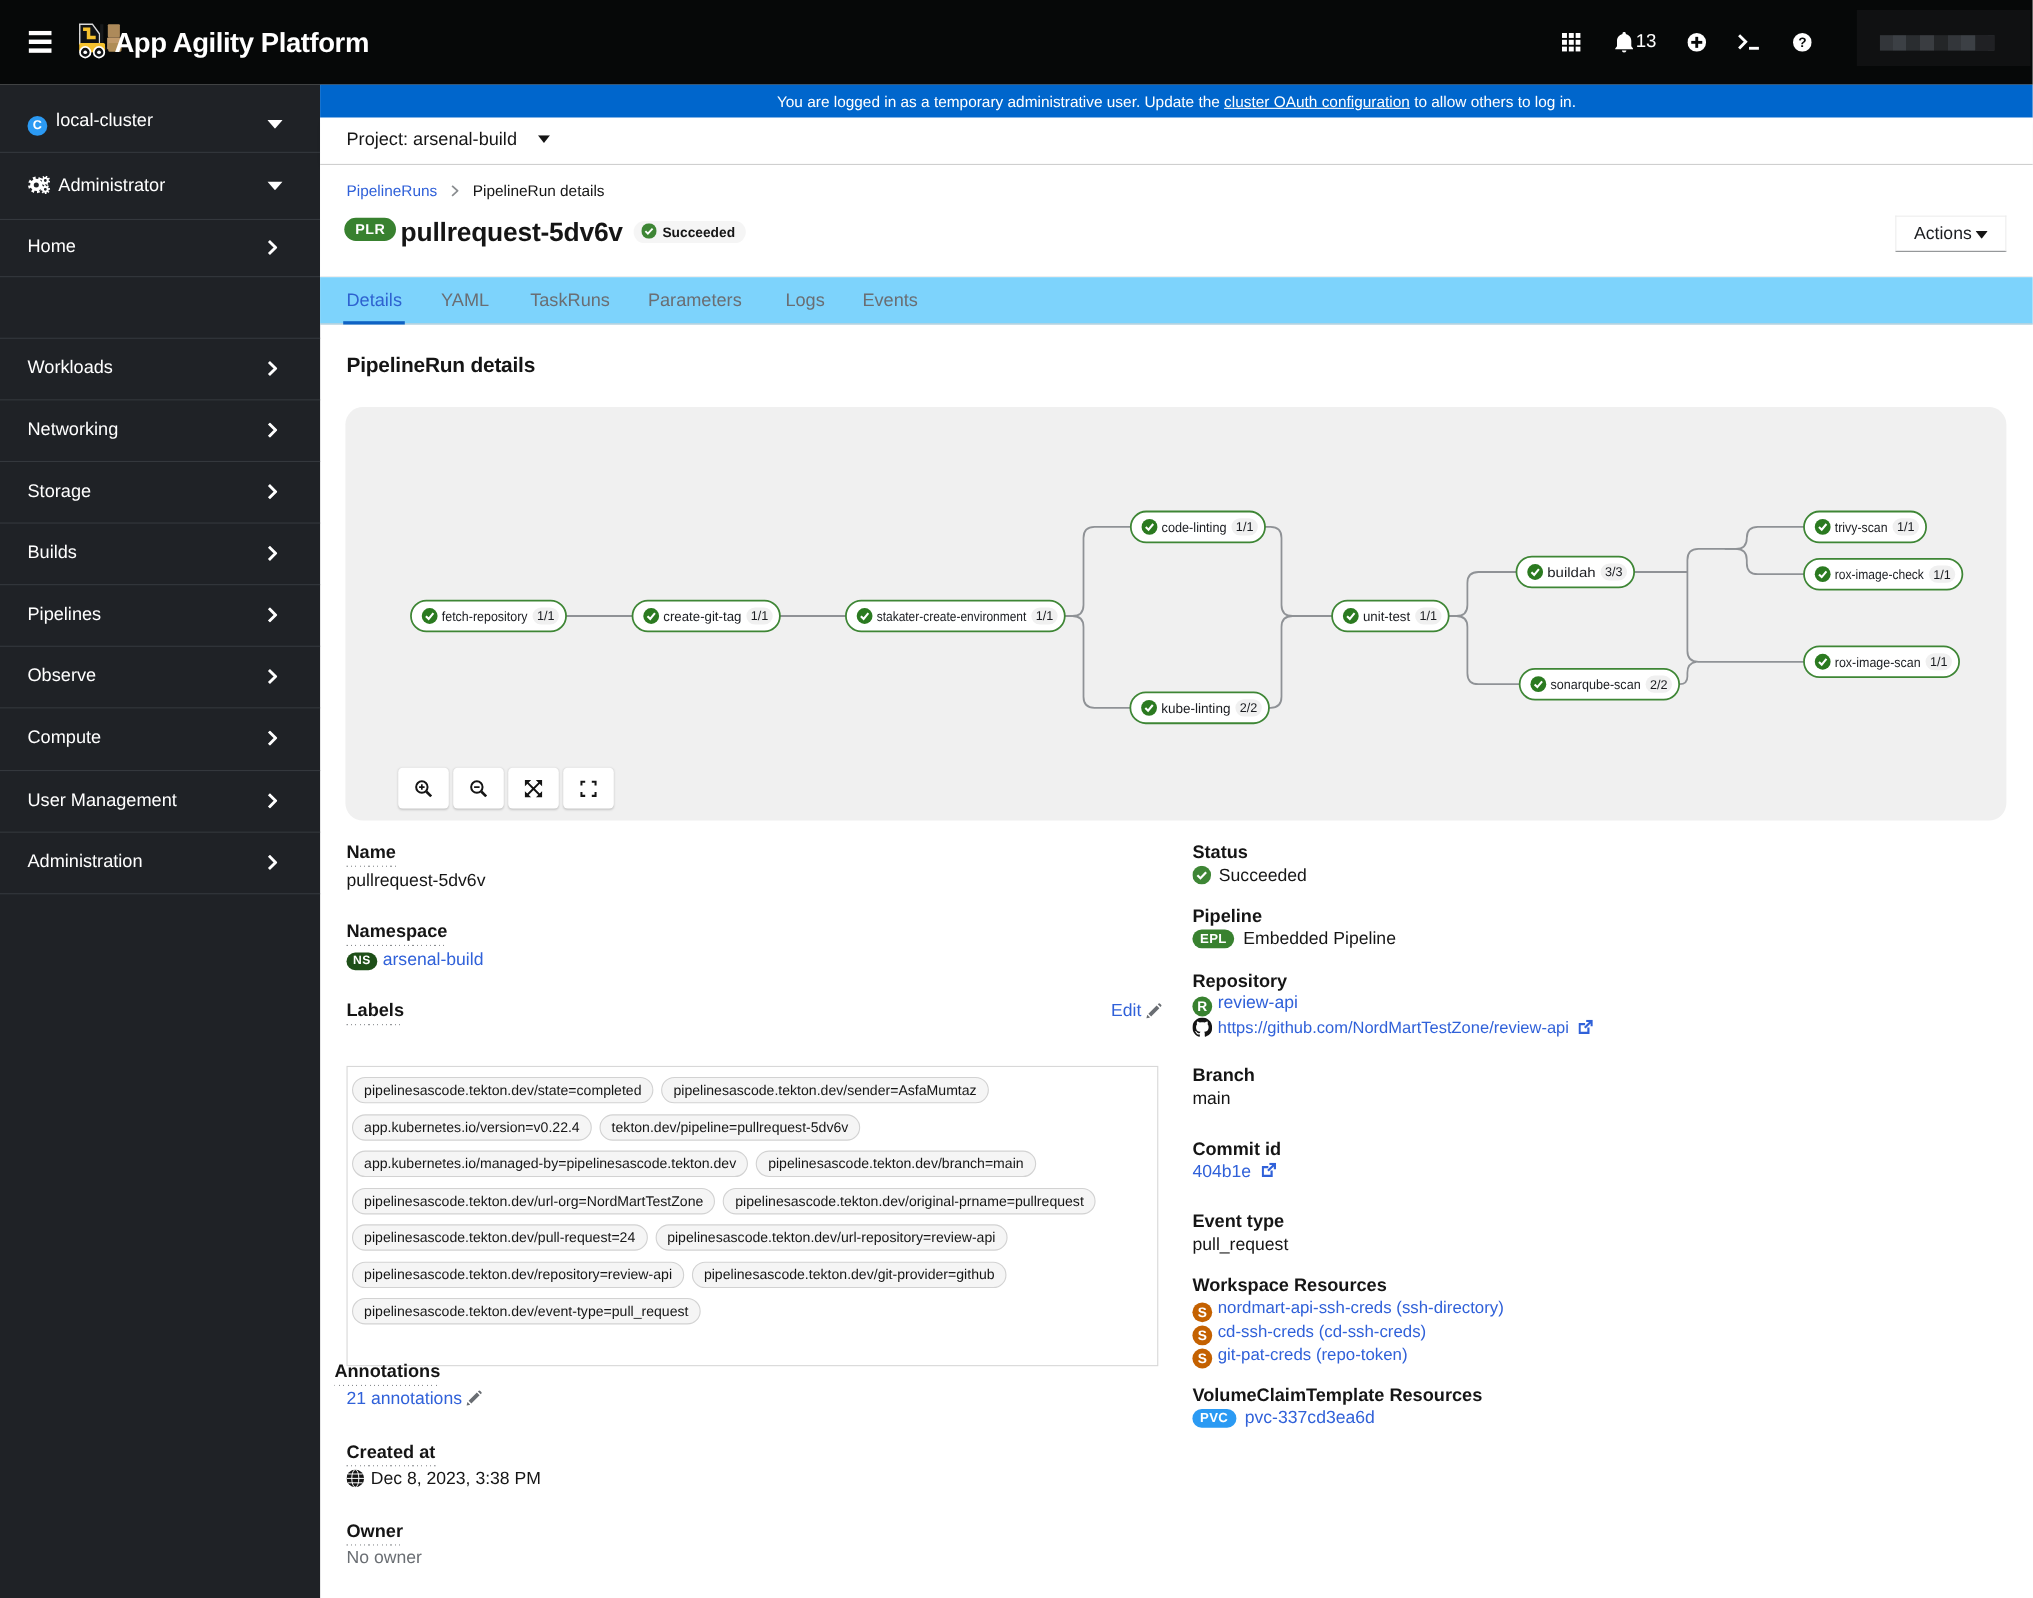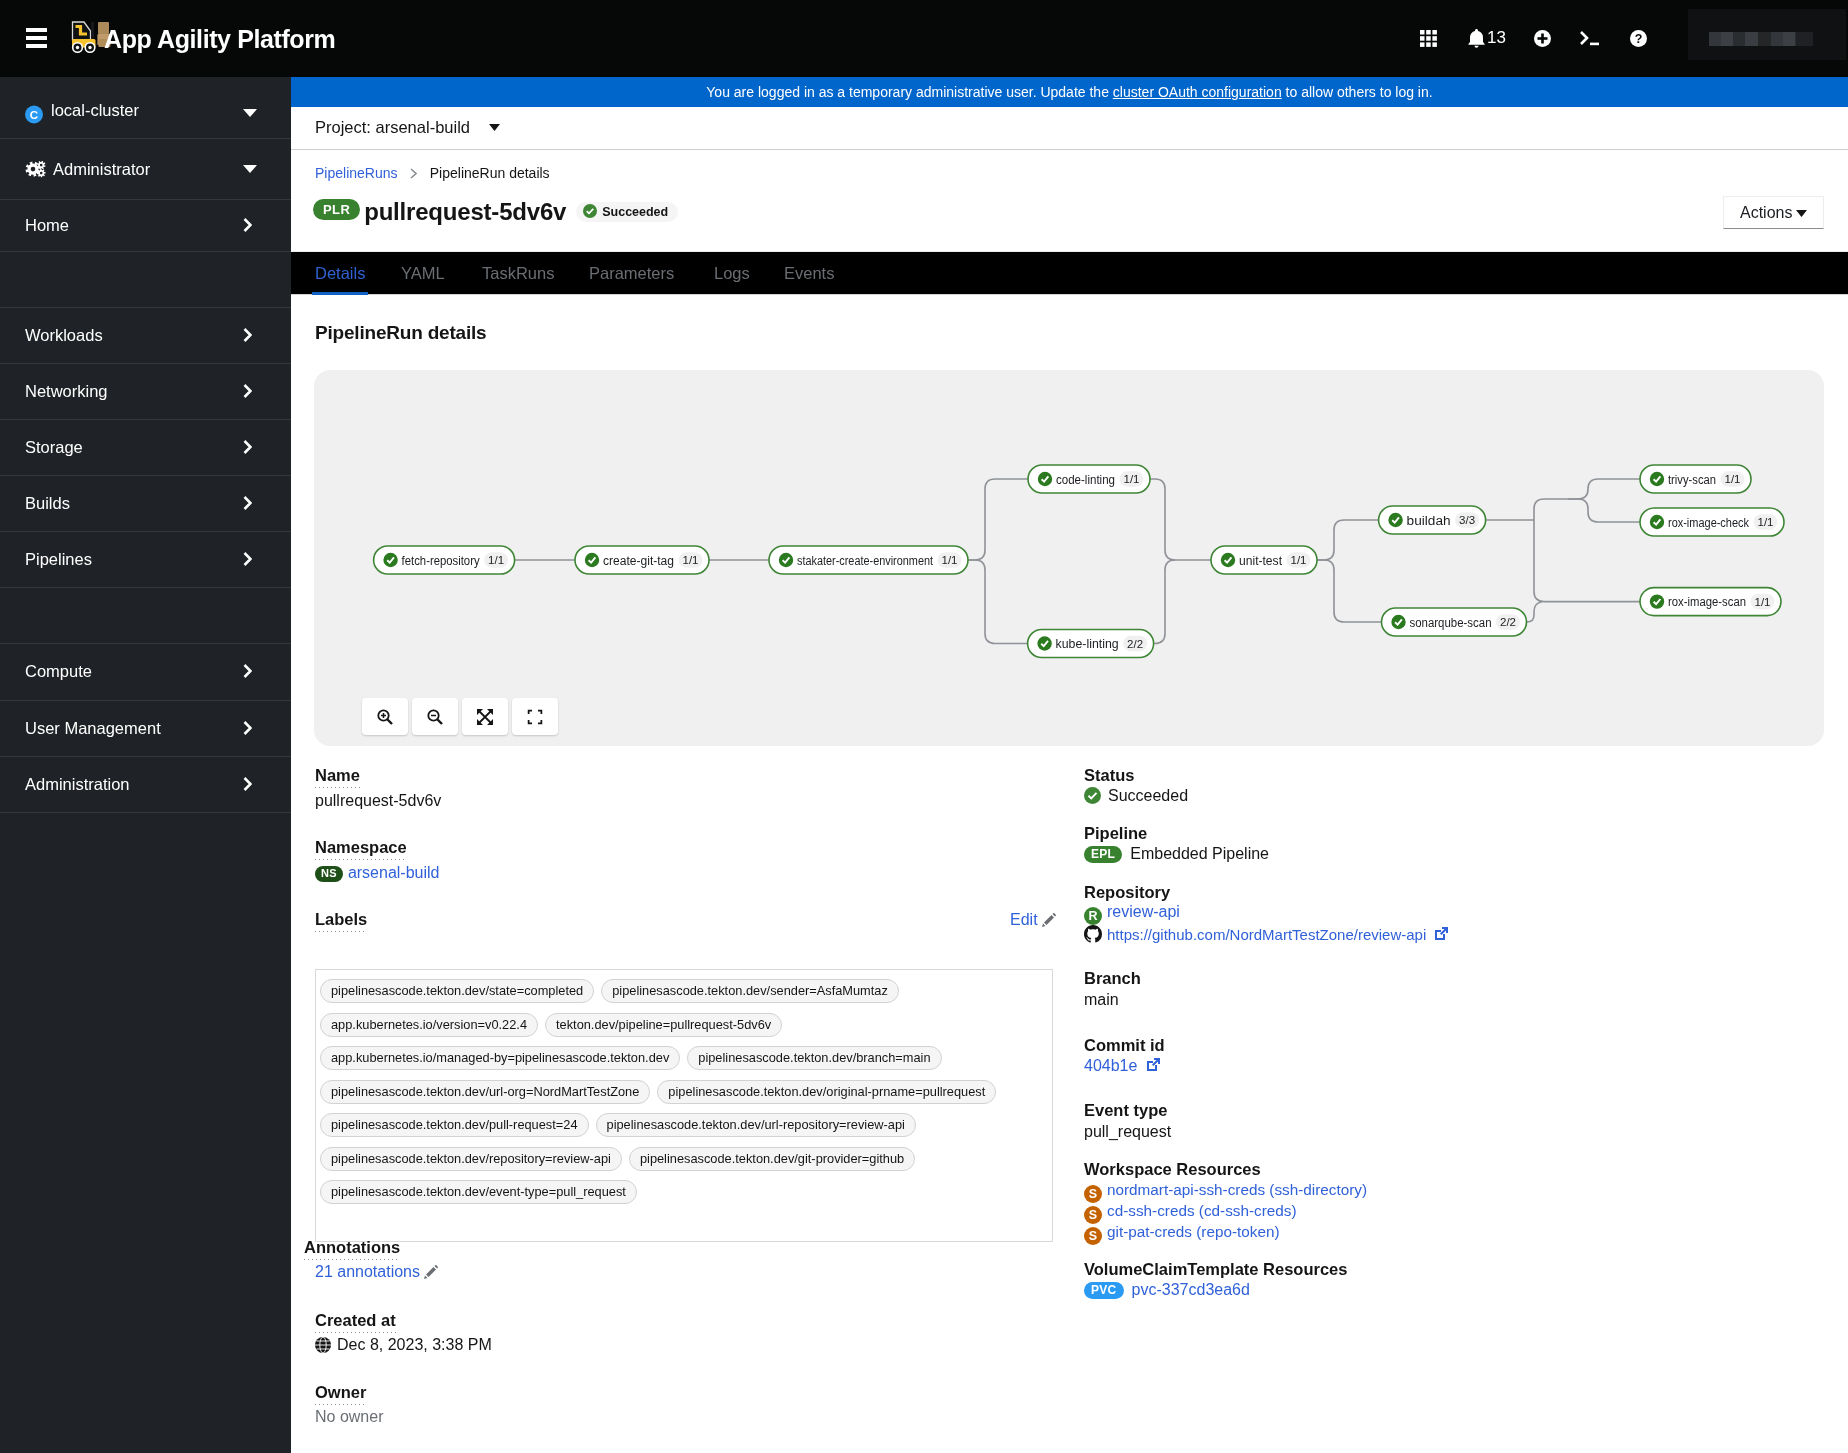--- a/index.html
+++ b/index.html
@@ -32,21 +32,21 @@
 .crumb a { color:#3061d9; text-decoration:none; }
 .crumb .sep { color:#8a8d90; margin:0 9px; font-size:13px; }
 .titlerow { position:absolute; left:22px; top:48px; }
 .badge-plr { display:inline-block; background:#38812f; color:#fff; font-size:13px; font-weight:700; border-radius:11px; padding:3px 10px 3px; vertical-align:6px; letter-spacing:0.4px; }
 .title { display:inline-block; font-size:24px; font-weight:700; color:#151515; margin-left:4px; letter-spacing:-0.2px;}
 .badge-succ { display:inline-block; background:#f5f5f5; border-radius:11px; padding:2px 10px 3px 7px; font-size:12.5px; font-weight:700; color:#151515; margin-left:10px; vertical-align:4px; }
 .badge-succ svg { vertical-align:-2px; margin-right:5px; }
 .actions { position:absolute; left:1432px; top:46px; width:101px; height:33px; background:#fff; border:1px solid #ededed; border-bottom-color:#8a8d90; font-size:16px; color:#1b1d21; line-height:31px; padding-left:16px; }
 
 
-.tabs { left:291px; top:252px; width:1557px; height:43px; background:#000000; border-bottom:1px solid #d2d2d2; }
+.tabs { left:291px; top:252px; width:1557px; height:43px; background:#7dd3fc; border-bottom:1px solid #d2d2d2; }
 .tab { position:absolute; top:0; height:42px; line-height:42px; font-size:16.5px; color:#6a6e73; }
 .tab.active { color:#2e62d0; border-bottom:3px solid #0f62c4; height:43px; padding:0 3px; margin-left:-3px; }
 
 
 .h2 { left:315px; top:322px; font-size:19px; font-weight:700; color:#151515; letter-spacing:-0.2px; }
 .graphbox { left:314px; top:370px; width:1510px; height:376px; background:#f0f0f0; border-radius:16px; }
 .ctrlbtn { position:absolute; width:46px; height:37px; background:#fff; border-radius:4px; box-shadow:0 1px 2px rgba(0,0,0,0.18); }
 .ctrlbtn svg { position:absolute; left:50%; top:50%; transform:translate(-50%,-50%); }
 
 
@@ -181,20 +181,26 @@
       </svg>
     </div>
   <div class="navitem" style="top:398px;height:56px">
       <span class="lbl">Builds</span>
       <svg class="chev" width="9" height="14" viewBox="0 0 9 14">
         <path d="M1.5 1 L7.5 7 L1.5 13" fill="none" stroke="#fff" stroke-width="2.6"></path>
       </svg>
     </div>
   <div class="navitem" style="top:454px;height:56px">
       <span class="lbl">Pipelines</span>
+      <svg class="chev" width="9" height="14" viewBox="0 0 9 14">
+        <path d="M1.5 1 L7.5 7 L1.5 13" fill="none" stroke="#fff" stroke-width="2.6"></path>
+      </svg>
+    </div>
+  <div class="navitem" style="top:510px;height:56px">
+      <span class="lbl">Observe</span>
       <svg class="chev" width="9" height="14" viewBox="0 0 9 14">
         <path d="M1.5 1 L7.5 7 L1.5 13" fill="none" stroke="#fff" stroke-width="2.6"></path>
       </svg>
     </div>
   <div class="navitem" style="top:566px;height:56px">
       <span class="lbl">Compute</span>
       <svg class="chev" width="9" height="14" viewBox="0 0 9 14">
         <path d="M1.5 1 L7.5 7 L1.5 13" fill="none" stroke="#fff" stroke-width="2.6"></path>
       </svg>
     </div>

